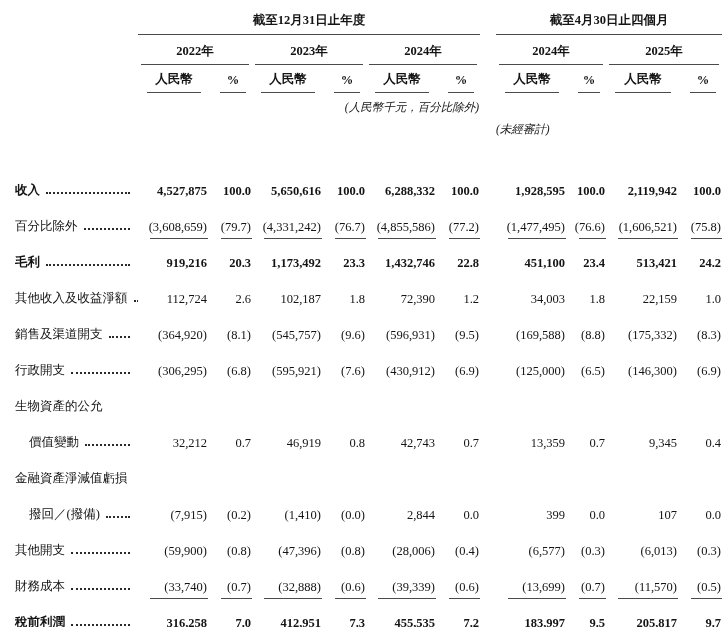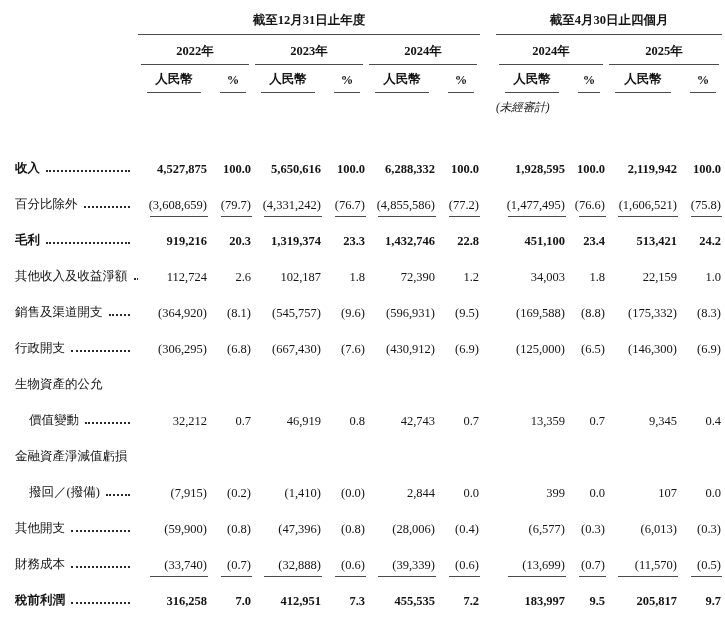--- a/index.html
+++ b/index.html
@@ -161,20 +161,26 @@
         </th>
       <th>
           <div class="sub">人民幣</div>
         </th>
       <th>
           <div class="sub pct">%</div>
         </th>
     </tr>
     <tr>
       <td></td>
+      <td class="note right" colspan="6">(人民幣千元，百分比除外)</td>
+      <td></td>
+      <td colspan="4"></td>
+    </tr>
+    <tr>
+      <td></td>
       <td colspan="6"></td>
       <td></td>
       <td class="note center" colspan="2">(未經審計)</td>
       <td colspan="2"></td>
     </tr>
     <tr class="spacer-row">
         <td colspan="12"></td>
       </tr>
   </thead>
   <tbody>
@@ -218,21 +224,21 @@
       </tr>
       <tr class="bold">
         <td class="lbl">
           <div class="lbl-flex">
             <span class="rlabel">毛利</span>
             <span class="dots"></span>
           </div>
         </td>
         <td class="num rmb">919,216</td>
         <td class="num pct">20.3</td>
-        <td class="num rmb">1,319,374</td>
+        <td class="num rmb">1,173,492</td>
         <td class="num pct">23.3</td>
         <td class="num rmb">1,432,746</td>
         <td class="num pct">22.8</td>
         <td class="gapc"></td>
         <td class="num rmb">451,100</td>
         <td class="num pct">23.4</td>
         <td class="num rmb">513,421</td>
         <td class="num pct">24.2</td>
       </tr>
       <tr>
@@ -275,21 +281,21 @@
       </tr>
       <tr>
         <td class="lbl">
           <div class="lbl-flex">
             <span class="rlabel">行政開支</span>
             <span class="dots"></span>
           </div>
         </td>
         <td class="num rmb">(306,295)</td>
         <td class="num pct">(6.8)</td>
-        <td class="num rmb">(667,430)</td>
+        <td class="num rmb">(595,921)</td>
         <td class="num pct">(7.6)</td>
         <td class="num rmb">(430,912)</td>
         <td class="num pct">(6.9)</td>
         <td class="gapc"></td>
         <td class="num rmb">(125,000)</td>
         <td class="num pct">(6.5)</td>
         <td class="num rmb">(146,300)</td>
         <td class="num pct">(6.9)</td>
       </tr>
       <tr>

